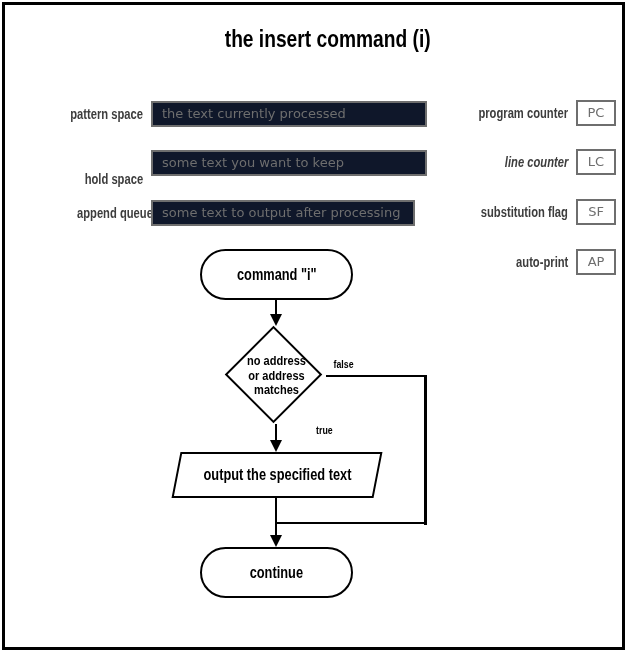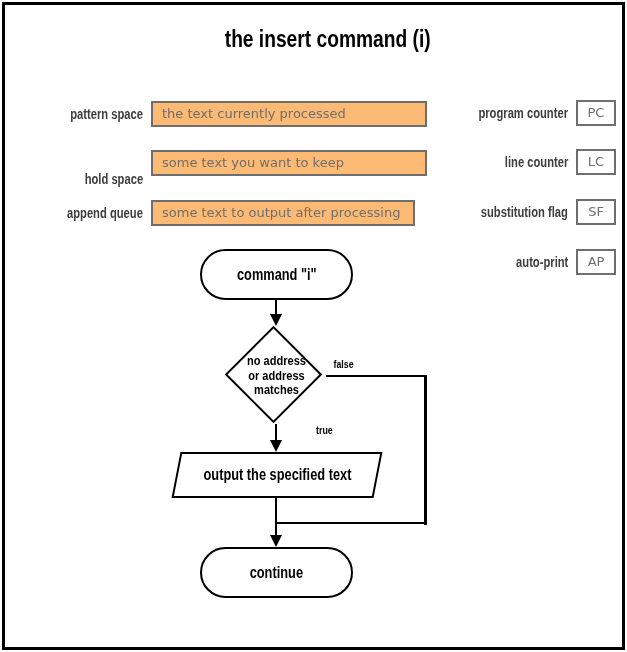--- a/index.html
+++ b/index.html
@@ -13,21 +13,21 @@
   .sqz{display:inline-block;transform:scaleX(.8);transform-origin:50% 50%;white-space:nowrap;}
   .sqz-r{display:inline-block;transform:scaleX(.8);transform-origin:100% 50%;white-space:nowrap;}
 
   #title{position:absolute;top:25px;left:0;right:0;padding-left:28px;text-align:center;
          font-weight:bold;font-size:24px;color:#000;letter-spacing:0px;}
 
   
   .row-label{position:absolute;height:26px;line-height:26px;text-align:right;
              font-weight:bold;font-size:14px;color:#3d3d3d;}
   .field{position:absolute;box-sizing:border-box;height:26px;border:2px solid #6e6e6e;
-         background:#fdba74;color:#6e6e6e;font-size:13px;line-height:22px;
+         background:#0f172a;color:#6e6e6e;font-size:13px;line-height:22px;
          padding-left:9px;white-space:nowrap;overflow:hidden;
          font-family:"DejaVu Sans","Liberation Sans",sans-serif;}
   .regbox{position:absolute;box-sizing:border-box;width:40px;height:26px;border:2px solid #6e6e6e;
           background:#fff;color:#6e6e6e;font-size:13px;line-height:22px;text-align:center;
           font-family:"DejaVu Sans","Liberation Sans",sans-serif;}
 
   
   .node-text{position:absolute;display:flex;align-items:center;justify-content:center;
              font-weight:bold;color:#000;}
   .stadium{position:absolute;box-sizing:border-box;width:153px;height:51px;
@@ -60,31 +60,31 @@
   <div class="row-label" style="left:20px;top:101px;width:123px;">
     <span class="sqz-r">pattern space</span>
   </div>
   <div class="field" style="left:151px;top:101px;width:276px;">the text currently processed</div>
 
   <div class="row-label" style="left:20px;top:166px;width:123px;">
     <span class="sqz-r">hold space</span>
   </div>
   <div class="field" style="left:151px;top:150px;width:276px;">some text you want to keep</div>
 
-  <div class="row-label" style="left:20px;top:200px;width:123px;">
+  <div class="row-label" style="left:30px;top:200px;width:123px;">
     <span class="sqz-r">append queue</span>
   </div>
   <div class="field" style="left:151px;top:200px;width:264px;">some text to output after processing</div>
 
   <div class="row-label" style="left:400px;top:100px;width:168px;">
     <span class="sqz-r">program counter</span>
   </div>
   <div class="regbox" style="left:576px;top:100px;">PC</div>
 
-  <div class="row-label" style="left:400px;top:149px;width:168px;">
+  <div class="row-label" style="left:400px;top:149px;width:168px;font-style:italic;">
     <span class="sqz-r">line counter</span>
   </div>
   <div class="regbox" style="left:576px;top:149px;">LC</div>
 
   <div class="row-label" style="left:400px;top:199px;width:168px;">
     <span class="sqz-r">substitution flag</span>
   </div>
   <div class="regbox" style="left:576px;top:199px;">SF</div>
 
   <div class="row-label" style="left:400px;top:249px;width:168px;">

